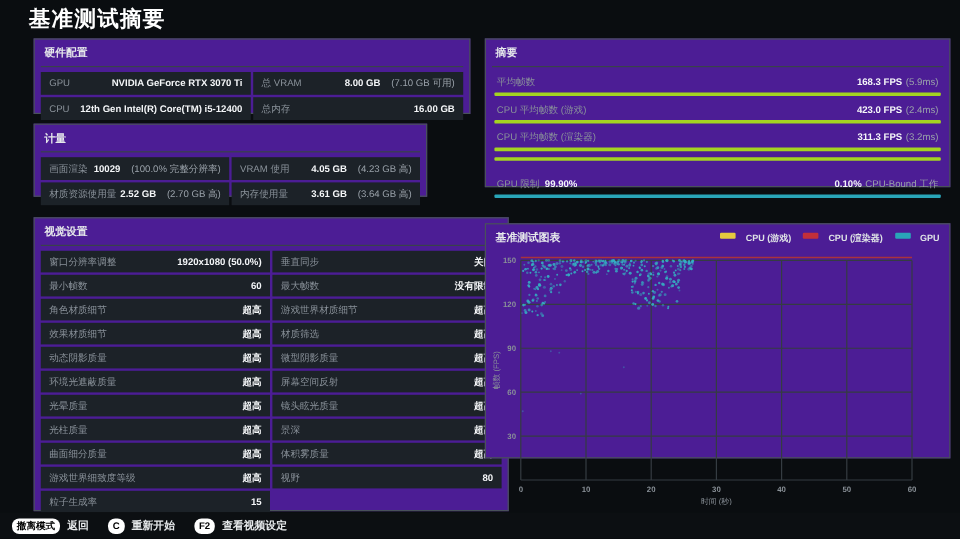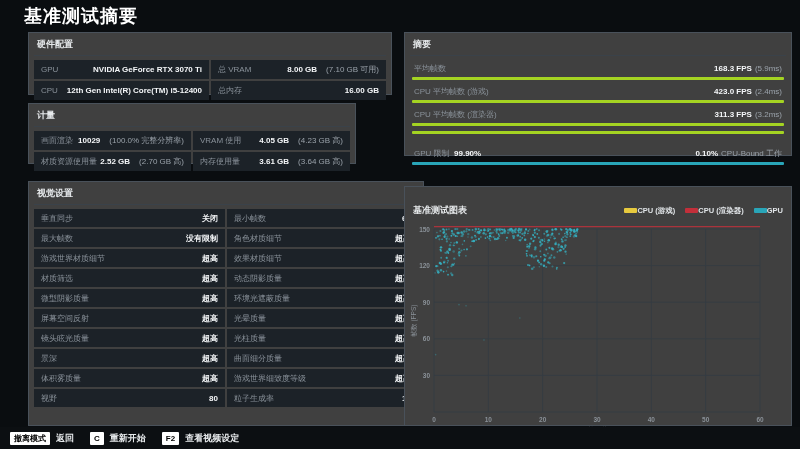--- a/index.html
+++ b/index.html
@@ -1,49 +1,49 @@
 <!DOCTYPE html>
 <html><head>
 <meta charset="utf-8">
 <style>
   *{margin:0;padding:0;box-sizing:border-box}
   html,body{width:800px;height:449px;background:#070a0c;font-family:"Liberation Sans",sans-serif;overflow:hidden}
   .screen{position:relative;width:800px;height:449px;background:#0a0d10;color:#fff}
   .page-title{position:absolute;left:24px;top:4px;font-size:18px;font-weight:bold;letter-spacing:1px}
-  .section{position:absolute;border:1px solid #49515a;background:#404040;padding:0 5px 5px}
+  .section{position:absolute;border:1px solid #49515a;background:#4c1d95;padding:0 5px 5px}
   .sec-head{font-size:9px;font-weight:bold;color:#e6e9eb;padding:5px 3px 4px;border-bottom:1px solid #3a424a;margin-bottom:4px}
   .grid2{display:grid;grid-template-columns:1fr 1fr;gap:2px}
   .cell{background:#1c2228;height:19px;display:flex;align-items:center;justify-content:space-between;padding:0 7px;font-size:8px;white-space:nowrap;overflow:hidden}
   .cell .lbl{color:#8a929a}
   .cell .val{color:#f4f6f8;font-weight:bold}
   .cell .ext{color:#9aa2aa;font-weight:normal;margin-left:9px}
   .cell .ext:empty{display:none}
   #sec-hardware{left:28px;top:32px;width:364px;height:63px}
   #sec-metrics{left:28px;top:103px;width:328px;height:61px}
   #sec-visual{left:28px;top:181px;width:396px;height:245px}
   #sec-visual .cell{height:18px}
   #sec-summary{left:404px;top:32px;width:388px;height:124px}
-  #sec-chart{left:404px;top:186px;width:388px;height:240px;padding:12px 5px}
+  #sec-chart{left:404px;top:186px;width:388px;height:196px;padding:0 5px}
   .sum-body{padding:2px 2px 8px}
   .sum-row{margin-bottom:5px}
   .sum-line{display:flex;justify-content:space-between;align-items:baseline;font-size:8px;padding:1px 2px}
   .sum-line .lbl{color:#8a929a}
   .sum-line .val{color:#f4f6f8;font-weight:bold}
   .sum-line .ext{color:#9aa2aa;margin-left:3px}
   .bar{height:3px;background:#a4d322;margin-top:2px;border-radius:1px}
   .bar.cyan{background:#29a5b8}
   .chart-head{display:flex;justify-content:space-between;align-items:center;padding:5px 3px 2px}
   .chart-title{font-size:9px;font-weight:bold;color:#e6e9eb}
   .legend{display:flex;align-items:center;gap:10px}
-  .legend-item{display:flex;align-items:center;gap:0}
+  .legend-item{display:flex;align-items:flex-start;gap:8px}
   .legend-swatch{display:inline-block;width:13px;height:5px;border-radius:1px}
   .legend-label{font-size:7.5px;color:#dfe3e6;font-weight:bold}
   .footer{position:absolute;left:0;bottom:0;width:800px;height:22px;background:#0c0f12;display:flex;align-items:center;padding-left:10px;gap:16px}
   .f-item{display:flex;align-items:center;gap:6px;cursor:pointer}
-  .key{background:#ffffff;color:#000;font-size:8px;font-weight:bold;padding:1px 4px;border-radius:1px;line-height:11px}
+  .key{background:#ffffff;color:#000;font-size:8px;font-weight:bold;padding:1px 4px;border-radius:6px;line-height:11px}
   .act{font-size:9px;color:#e6e9eb;font-weight:bold}
 </style>
 </head>
 <body>
 
 <div class="screen">
 
   <div class="page-title">基准测试摘要</div>
 
   <div class="section" id="sec-hardware">
@@ -95,20 +95,24 @@
           <span class="lbl">内存使用量</span>
           <span><span class="val">3.61 GB</span><span class="ext">(3.64 GB 高)</span></span>
         </div>
       </div>
   </div>
 
   <div class="section" id="sec-visual">
     <div class="sec-head">视觉设置</div>
     <div class="grid2">
 
+        <div class="cell">
+          <span class="lbl">窗口分辨率调整</span>
+          <span><span class="val">1920x1080 (50.0%)</span></span>
+        </div>
 
         <div class="cell">
           <span class="lbl">垂直同步</span>
           <span><span class="val">关闭</span></span>
         </div>
 
         <div class="cell">
           <span class="lbl">最小帧数</span>
           <span><span class="val">60</span></span>
         </div>

